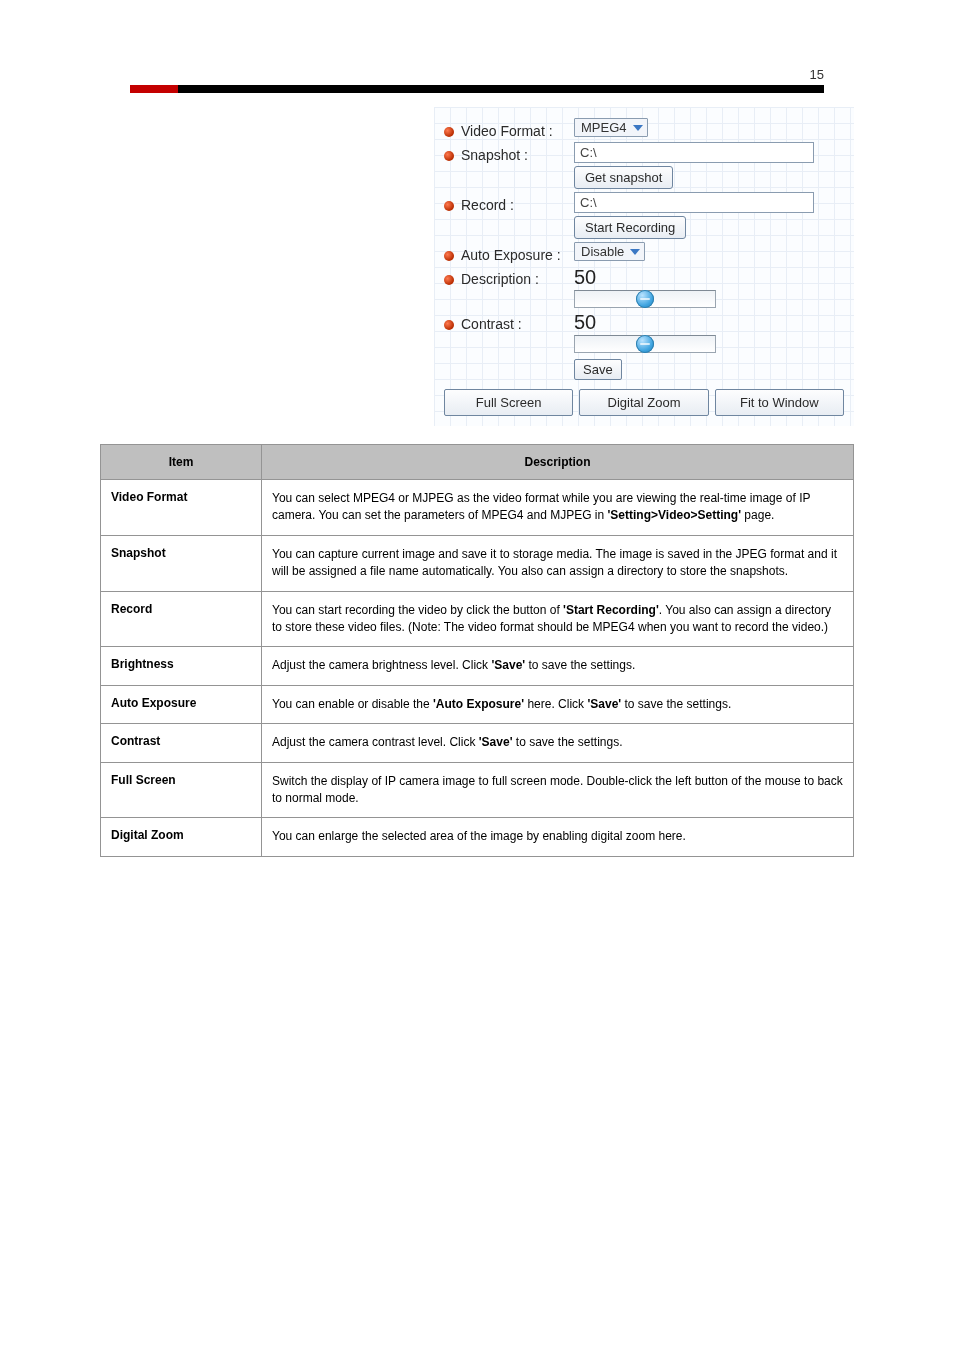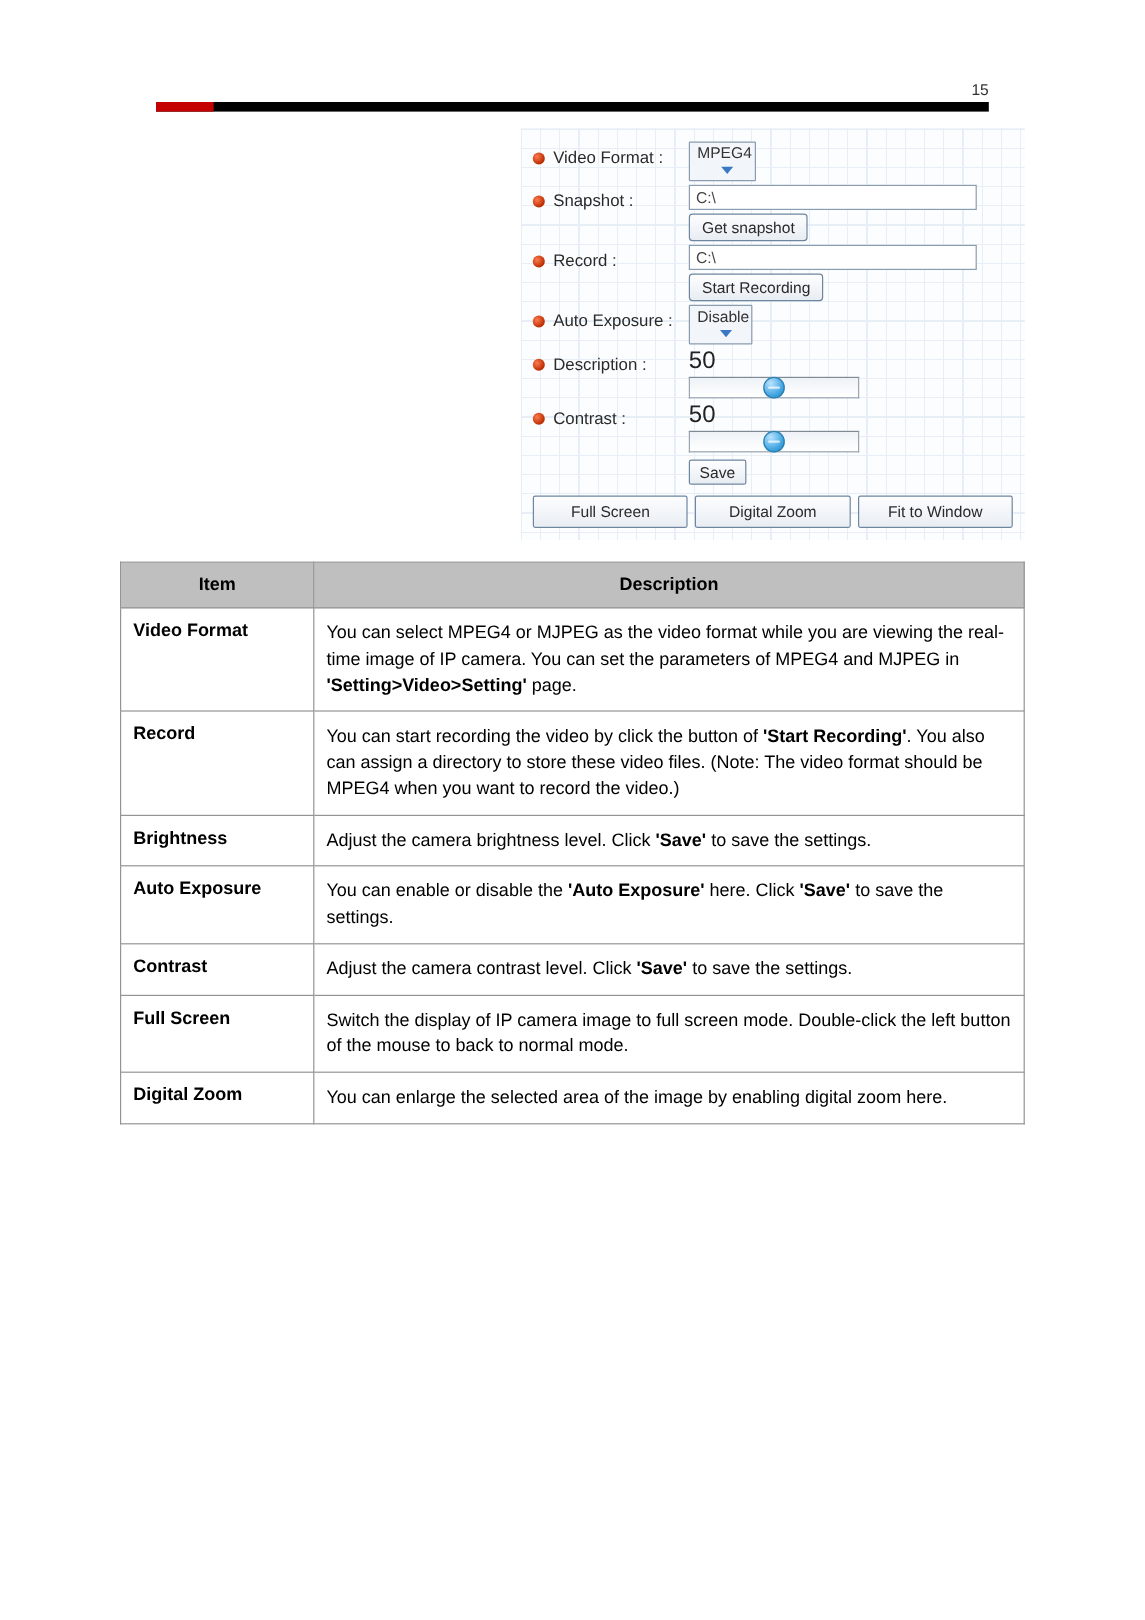--- a/index.html
+++ b/index.html
@@ -16,39 +16,39 @@
       repeating-linear-gradient(to right,#e8eef6 0 1px,transparent 1px 16px),
       repeating-linear-gradient(to bottom,#e8eef6 0 1px,transparent 1px 16px),
       #fbfdff;
   }
   .row{display:flex;align-items:flex-start;margin:3px 0;}
   .lbl{width:130px;padding-top:5px;font-size:14px;color:#2a2a2a;}
   .lbl .dot{display:inline-block;width:10px;height:10px;border-radius:50%;
     background:radial-gradient(circle at 35% 35%,#ff7a50,#b82c00 70%);margin-right:7px;vertical-align:middle;}
   .controls{flex:1;}
   .selbox{display:inline-flex;align-items:center;border:1px solid #8a9cb0;background:#f2f5fa;
-    font-size:13px;padding:1px 2px 1px 6px;border-radius:1px;color:#333;flex-direction:column;}
+    font-size:13px;padding:1px 2px 1px 6px;border-radius:1px;color:#333;}
   .selbox .chev{margin-left:4px;}
   .chev svg{display:block;}
   .txtbox{display:block;width:240px;border:1px solid #8a9cb0;background:#fff;color:#444;
     font-size:13px;padding:2px 5px;box-sizing:border-box;}
   .btn{display:inline-block;border:1px solid #6f86a0;background:linear-gradient(#fdfdfe,#e8edf3);
     color:#2a2a2a;font-size:13px;padding:3px 10px;border-radius:3px;margin-top:3px;cursor:pointer;}
   .btn.sm{padding:2px 8px;border-radius:2px;}
   .val{font-size:20px;color:#222;margin-bottom:1px;}
   .slider{position:relative;width:140px;height:16px;border:1px solid #9aa5b0;border-top-color:#7f8a95;
     background:linear-gradient(#eef2f6,#ffffff);}
   .thumb{position:absolute;top:-1px;width:18px;height:18px;border-radius:50%;
     background:radial-gradient(circle at 35% 30%,#b9e3ff,#3fa4e0 60%,#1f7db5);
     box-shadow:inset 0 0 0 1px #2d7fae;}
   .thumb::after{content:"";position:absolute;left:4px;right:4px;top:8px;height:2px;background:rgba(255,255,255,.7);border-radius:1px;}
   .btnbar{display:flex;gap:6px;margin-top:6px;}
   .btnbar .btn{flex:1;text-align:center;padding:5px 4px;border-radius:2px;}
 
-  table.desc{width:100%;border-collapse:collapse;border:1px solid #949494;margin-top:4px;font-size:15px;}
+  table.desc{width:100%;border-collapse:collapse;border:1px solid #949494;margin-top:4px;font-size:12px;}
   table.desc th,table.desc td{border:1px solid #949494;vertical-align:top;padding:10px 10px;}
   table.desc thead th{background:#bfbfbf;text-align:center;font-weight:bold;}
   table.desc td.item{width:140px;text-align:left;font-weight:bold;}
   table.desc td.descr{line-height:1.45;}
 </style>
 </head>
 <body>
 
 <div class="page">
   <div class="pgnum">15</div>
@@ -147,20 +147,24 @@
           <th>Item</th>
           <th>Description</th>
         </tr>
       </thead>
       <tbody id="tbody">
           <tr>
             <td class="item">Video Format</td>
             <td class="descr">You can select MPEG4 or MJPEG as the video format while you are viewing the real-time image of IP camera. You can set the parameters of MPEG4 and MJPEG in <b>'Setting&gt;Video&gt;Setting'</b> page.</td>
           </tr>
           <tr>
+            <td class="item">Snapshot</td>
+            <td class="descr">You can capture current image and save it to storage media. The image is saved in the JPEG format and it will be assigned a file name automatically. You also can assign a directory to store the snapshots.</td>
+          </tr>
+          <tr>
             <td class="item">Record</td>
             <td class="descr">You can start recording the video by click the button of <b>'Start Recording'</b>. You also can assign a directory to store these video files. (Note: The video format should be MPEG4 when you want to record the video.)</td>
           </tr>
           <tr>
             <td class="item">Brightness</td>
             <td class="descr">Adjust the camera brightness level. Click <b>'Save'</b> to save the settings.</td>
           </tr>
           <tr>
             <td class="item">Auto Exposure</td>
             <td class="descr">You can enable or disable the <b>'Auto Exposure'</b> here. Click <b>'Save'</b> to save the settings.</td>

